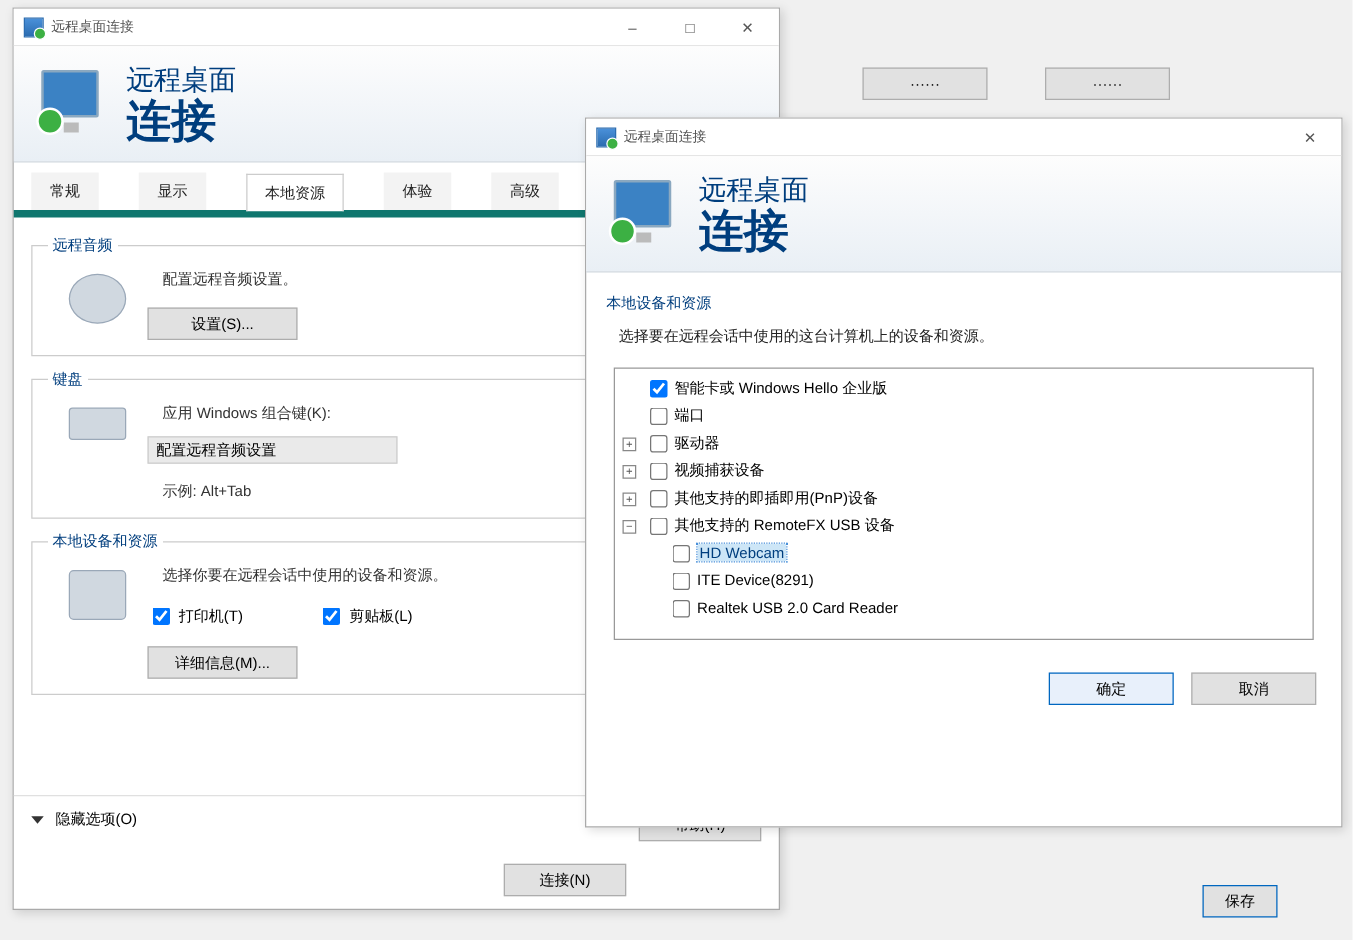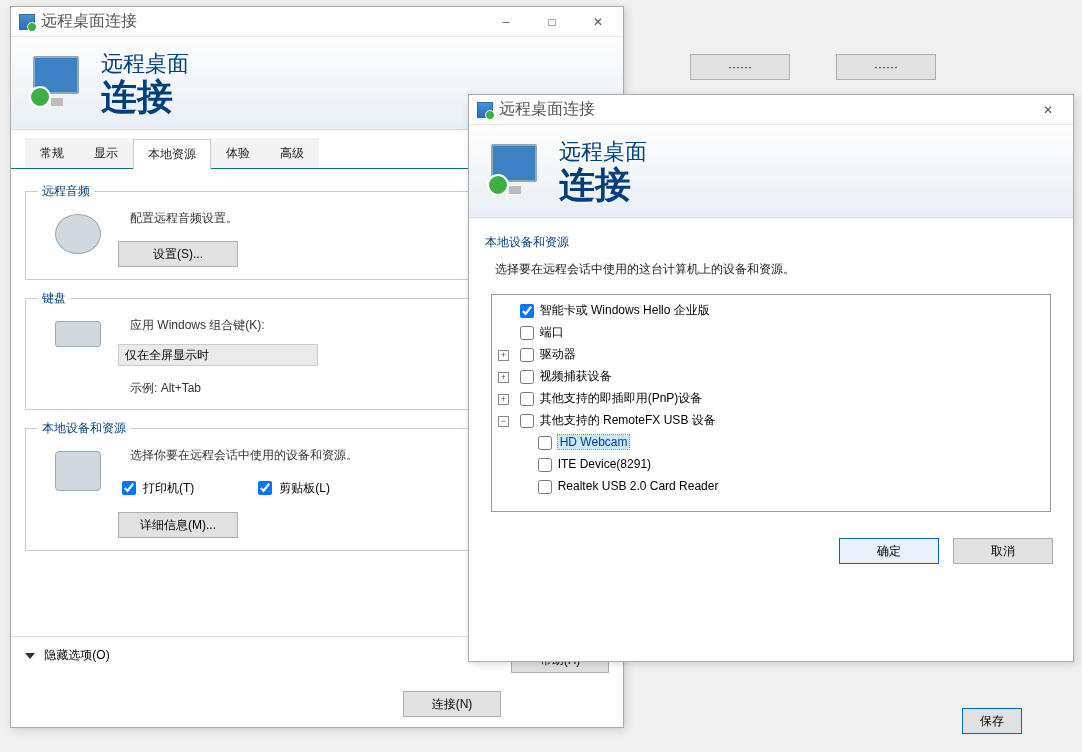--- a/index.html
+++ b/index.html
@@ -23,21 +23,21 @@
     flex-direction: column;
   }
   .titlebar {
     height: 30px;
     display: flex;
     align-items: center;
     padding: 0 2px 0 8px;
     background: #fff;
     border-bottom: 1px solid #e5e5e5;
   }
-  .titlebar .title { flex: 1; color: #555; font-size: 16px; }
+  .titlebar .title { flex: 1; color: #555; font-size: 11px; }
   .titlebar .sysbtns { display: flex; }
   .sysbtn {
     width: 46px; height: 30px;
     display: flex; align-items: center; justify-content: center;
     color: #555;
   }
   .rdc-icon {
     width: 16px; height: 16px; margin-right: 6px;
     display: inline-block;
     background: linear-gradient(#4a90d9,#2b6cb0);
@@ -68,21 +68,21 @@
   }
   .header-monitor .badge {
     position:absolute; left:0; bottom:0; width:22px; height:22px; border-radius:50%;
     background:#3cb043; border:2px solid #fff;
   }
   .header-text .l1 { font-size: 22px; color:#003e7e; font-weight:400; }
   .header-text .l2 { font-size: 36px; color:#003e7e; font-weight:700; line-height:1; }
 
   
   .tabbar {
-    display:flex; padding: 8px 14px 0 14px; border-bottom:1px solid #0f766e;
+    display:flex; padding: 8px 14px 0 14px; border-bottom:6px solid #0f766e;gap:32px;
   }
   .tab {
     padding:6px 14px 6px 14px; border:1px solid transparent; border-bottom:none;
     background:#f3f3f3; margin-right:0px; color:#222; cursor:default;
   }
   .tab.active {
     background:#fff; border-color:#ccc; position:relative; top:1px;
   }
 
   .content { padding: 4px 14px 10px 14px; flex:1; overflow:auto; }
@@ -215,21 +215,21 @@
 
     <fieldset>
       <legend>键盘</legend>
       <div class="row">
         <div class="icon-col">
             <div class="device-icon" style="height:26px; border-radius:3px;"></div>
           </div>
         <div class="body-col">
           <div class="muted">应用 Windows 组合键(K):</div>
           <div class="mt10">
-            <span class="dropdown">仅在全屏显示时</span>
+            <span class="dropdown">配置远程音频设置</span>
           </div>
           <div class="mt14 muted">示例: Alt+Tab</div>
         </div>
       </div>
     </fieldset>
 
     <fieldset>
       <legend>本地设备和资源</legend>
       <div class="row">
         <div class="icon-col">

